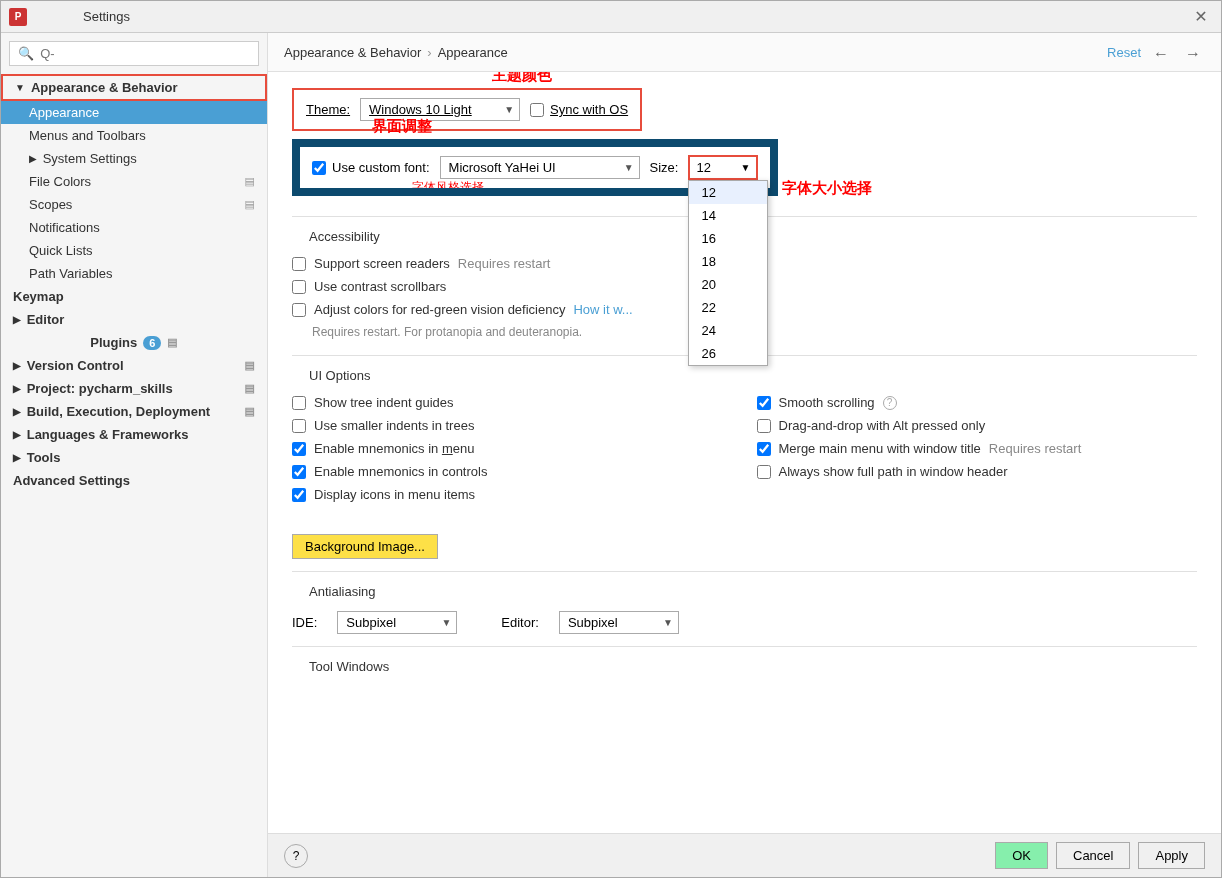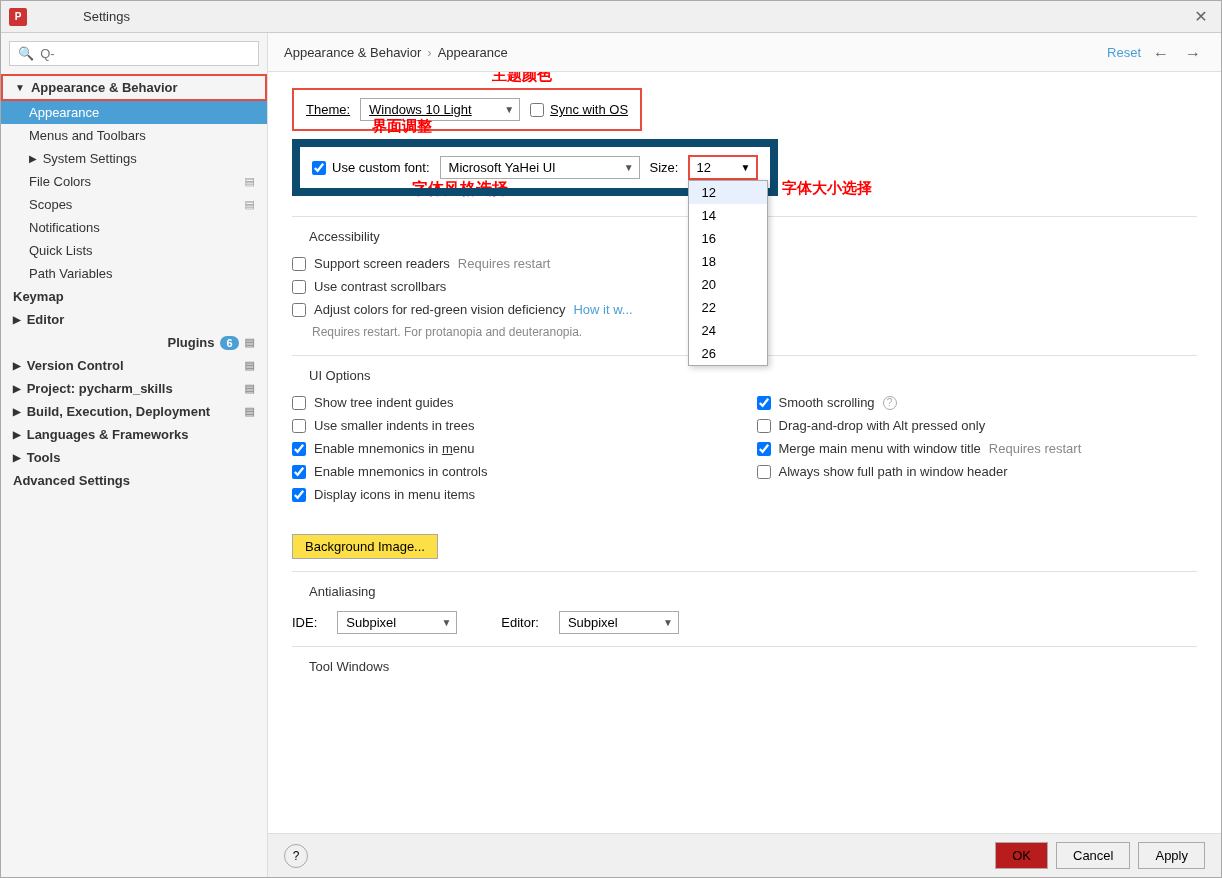--- a/index.html
+++ b/index.html
@@ -226,21 +226,21 @@
       flex-shrink: 0;
     }
     .btn {
       padding: 5px 16px;
       border: 1px solid #aaa;
       background: #f0f0f0;
       cursor: pointer;
       font-size: 13px;
     }
     .btn-primary {
-      background: #b91c1c;
+      background: #86efac;
       text-align: center;
     }
     .help-btn {
       width: 24px;
       height: 24px;
       border-radius: 50%;
       border: 1px solid #aaa;
       background: #f0f0f0;
       cursor: pointer;
       display: flex;
@@ -324,21 +324,21 @@
         <span>Path Variables</span>
       </div>
 
       <div class="sidebar-item parent">
         <span>Keymap</span>
       </div>
       <div class="sidebar-item parent">
         <span class="chevron">▶</span>
         <span>Editor</span>
       </div>
-      <div class="sidebar-item parent" style="justify-content:flex-end;">
+      <div class="sidebar-item parent" style="justify-content:center;">
         <span>Plugins</span>
         <div style="display:flex;align-items:center;gap:6px;">
           <span style="background:#4a9fd4;color:white;border-radius:8px;padding:1px 6px;font-size:11px;">6</span>
           <span style="color:#999;font-size:11px;">▤</span>
         </div>
       </div>
       <div class="sidebar-item parent" style="justify-content:space-between;">
         <div style="display:flex;align-items:center;gap:6px;">
           <span class="chevron">▶</span>
           <span>Version Control</span>
@@ -408,21 +408,21 @@
               <input type="checkbox" style="">
               <span>Sync with OS</span>
             </label>
           </div>
         </div>
 
         <div style="position:relative;margin-bottom:20px;">
           
           <div style="position:absolute;top:-22px;left:80px;color:#ff0000;font-size:15px;font-weight:bold;">界面调整</div>
           
-          <div style="position:absolute;top:40px;left:120px;color:#ff0000;font-size:16px;font-weight:bold;">字体风格选择</div>
+          <div style="position:absolute;top:40px;left:120px;color:#ff0000;font-size:12px;font-weight:normal;">字体风格选择</div>
           
           <div style="position:absolute;top:40px;left:490px;color:#ff0000;font-size:15px;font-weight:bold;">字体大小选择</div>
           
           <div style="display:inline-flex;align-items:center;gap:10px;border:8px solid #0c4a6e;padding:8px 12px;position:relative;">
             <label style="display:flex;align-items:center;gap:6px;">
               <input type="checkbox" checked="" style="">
               <span>Use custom font:</span>
             </label>
             <div class="select-wrapper">
               <select style="min-width:200px;">

